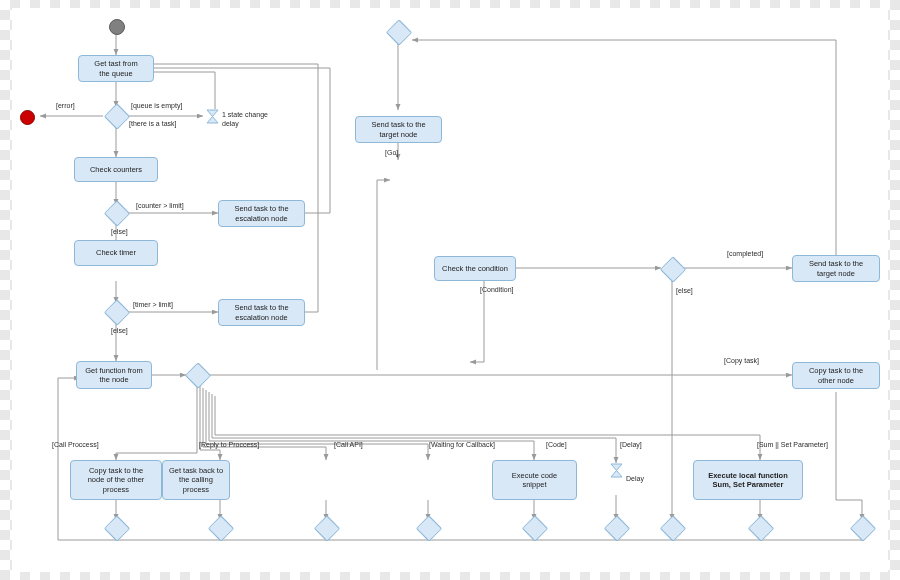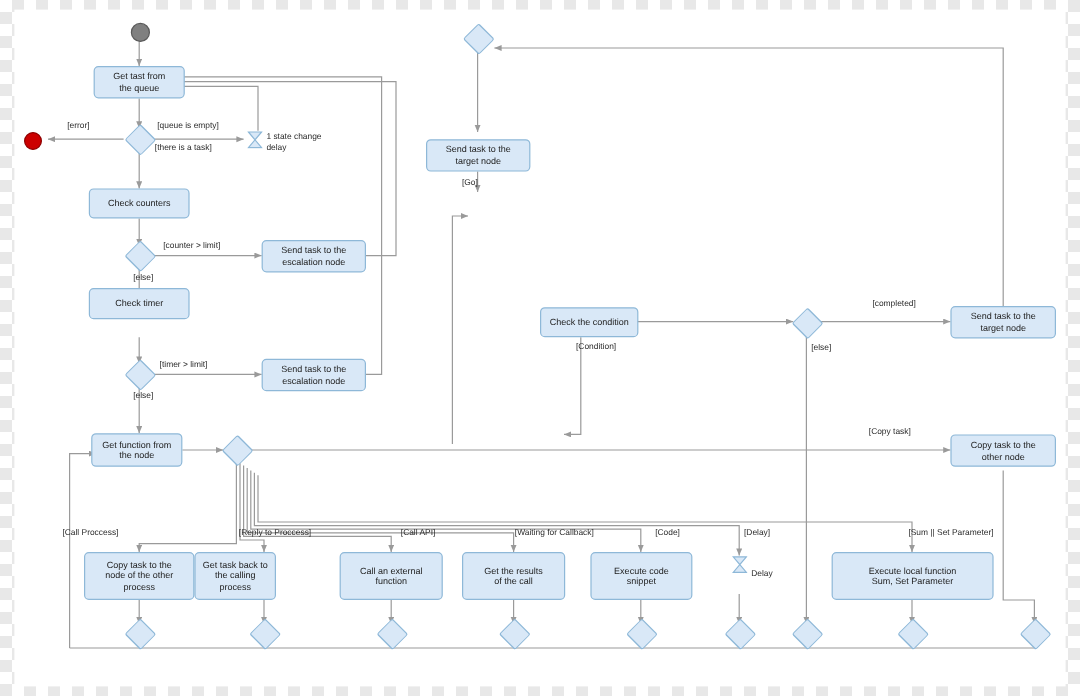--- a/index.html
+++ b/index.html
@@ -177,35 +177,31 @@
   <div class="node" style="left:76px;top:361px;width:76px;height:28px;white-space:pre-line;">Get function from
 the node</div>
   <div class="node" style="left:218px;top:200px;width:87px;height:27px;white-space:pre-line;">Send task to the
 escalation node</div>
   <div class="node" style="left:218px;top:299px;width:87px;height:27px;white-space:pre-line;">Send task to the
 escalation node</div>
   <div class="node" style="left:355px;top:116px;width:87px;height:27px;white-space:pre-line;">Send task to the
 target node</div>
   <div class="node" style="left:792px;top:255px;width:88px;height:27px;white-space:pre-line;">Send task to the
 target node</div>
-  <div class="node" style="left:434px;top:256px;width:82px;height:25px;white-space:pre-line;margin-left:16px;">Check the condition</div>
+  <div class="node" style="left:434px;top:256px;width:82px;height:25px;white-space:pre-line;">Check the condition</div>
   <div class="node" style="left:792px;top:362px;width:88px;height:27px;white-space:pre-line;">Copy task to the
 other node</div>
   <div class="node" style="left:70px;top:460px;width:92px;height:40px;white-space:pre-line;">Copy task to the
 node of the other
 process</div>
   <div class="node" style="left:162px;top:460px;width:68px;height:40px;white-space:pre-line;">Get task back to
 the calling process</div>
-  <div class="node" style="left:283px;top:460px;width:86px;height:40px;white-space:pre-line;">Call an external
-function</div>
-  <div class="node" style="left:385px;top:460px;width:86px;height:40px;white-space:pre-line;">Get the results
-of the call</div>
   <div class="node" style="left:492px;top:460px;width:85px;height:40px;white-space:pre-line;">Execute code
 snippet</div>
-  <div class="node" style="left:693px;top:460px;width:135px;height:40px;white-space:pre-line;">Execute local function
+  <div class="node" style="left:693px;top:460px;width:110px;height:40px;white-space:pre-line;font-weight:bold;">Execute local function
 Sum, Set Parameter</div>
 
   <div class="hourglass" style="left:206px;top:109px;">
     <svg width="13" height="15" viewBox="0 0 13 15">
       <path d="M1,1 L12,1 L6.5,7.5 L12,14 L1,14 L6.5,7.5 Z" fill="#d9e8f7" stroke="#8eb8d8" stroke-width="1"></path>
     </svg>
   </div>
   <div class="label" style="left:222px;top:110px;white-space:pre-line;line-height:9px;">1 state change
 delay</div>
 

